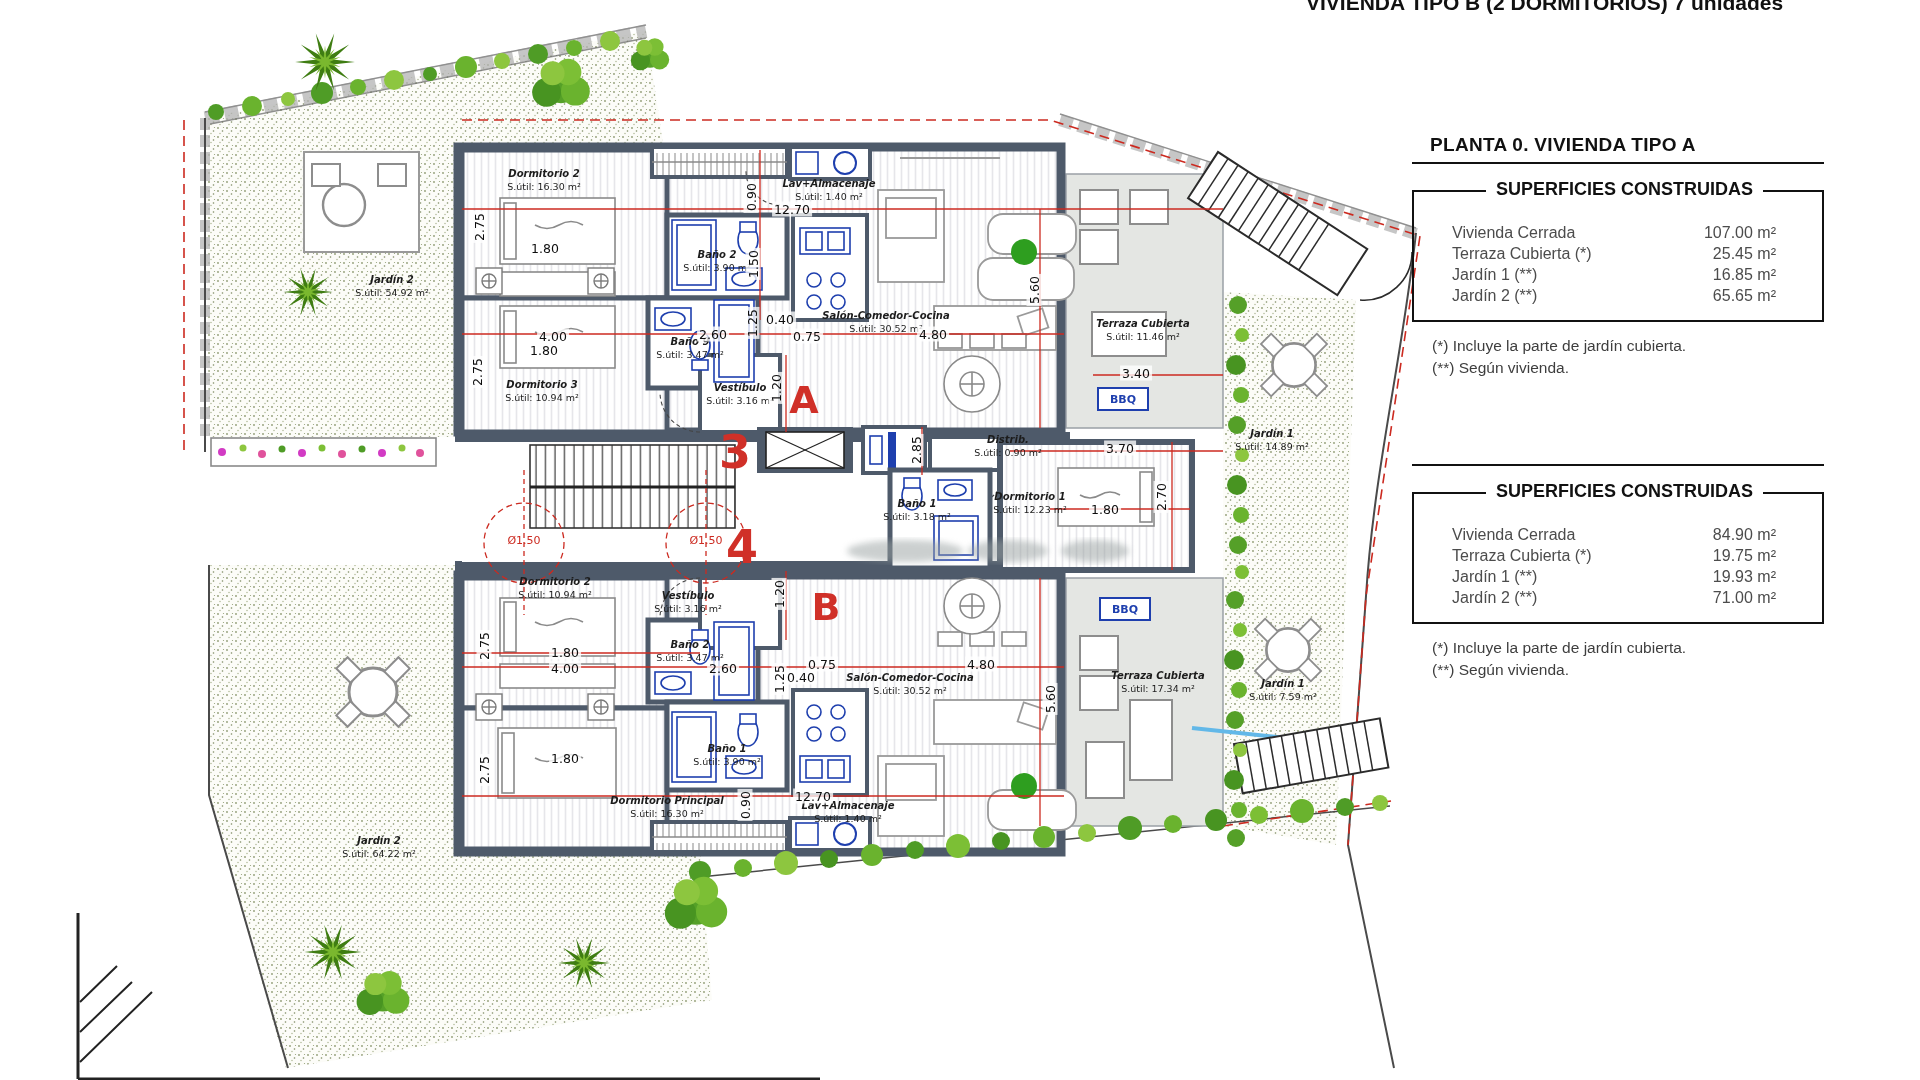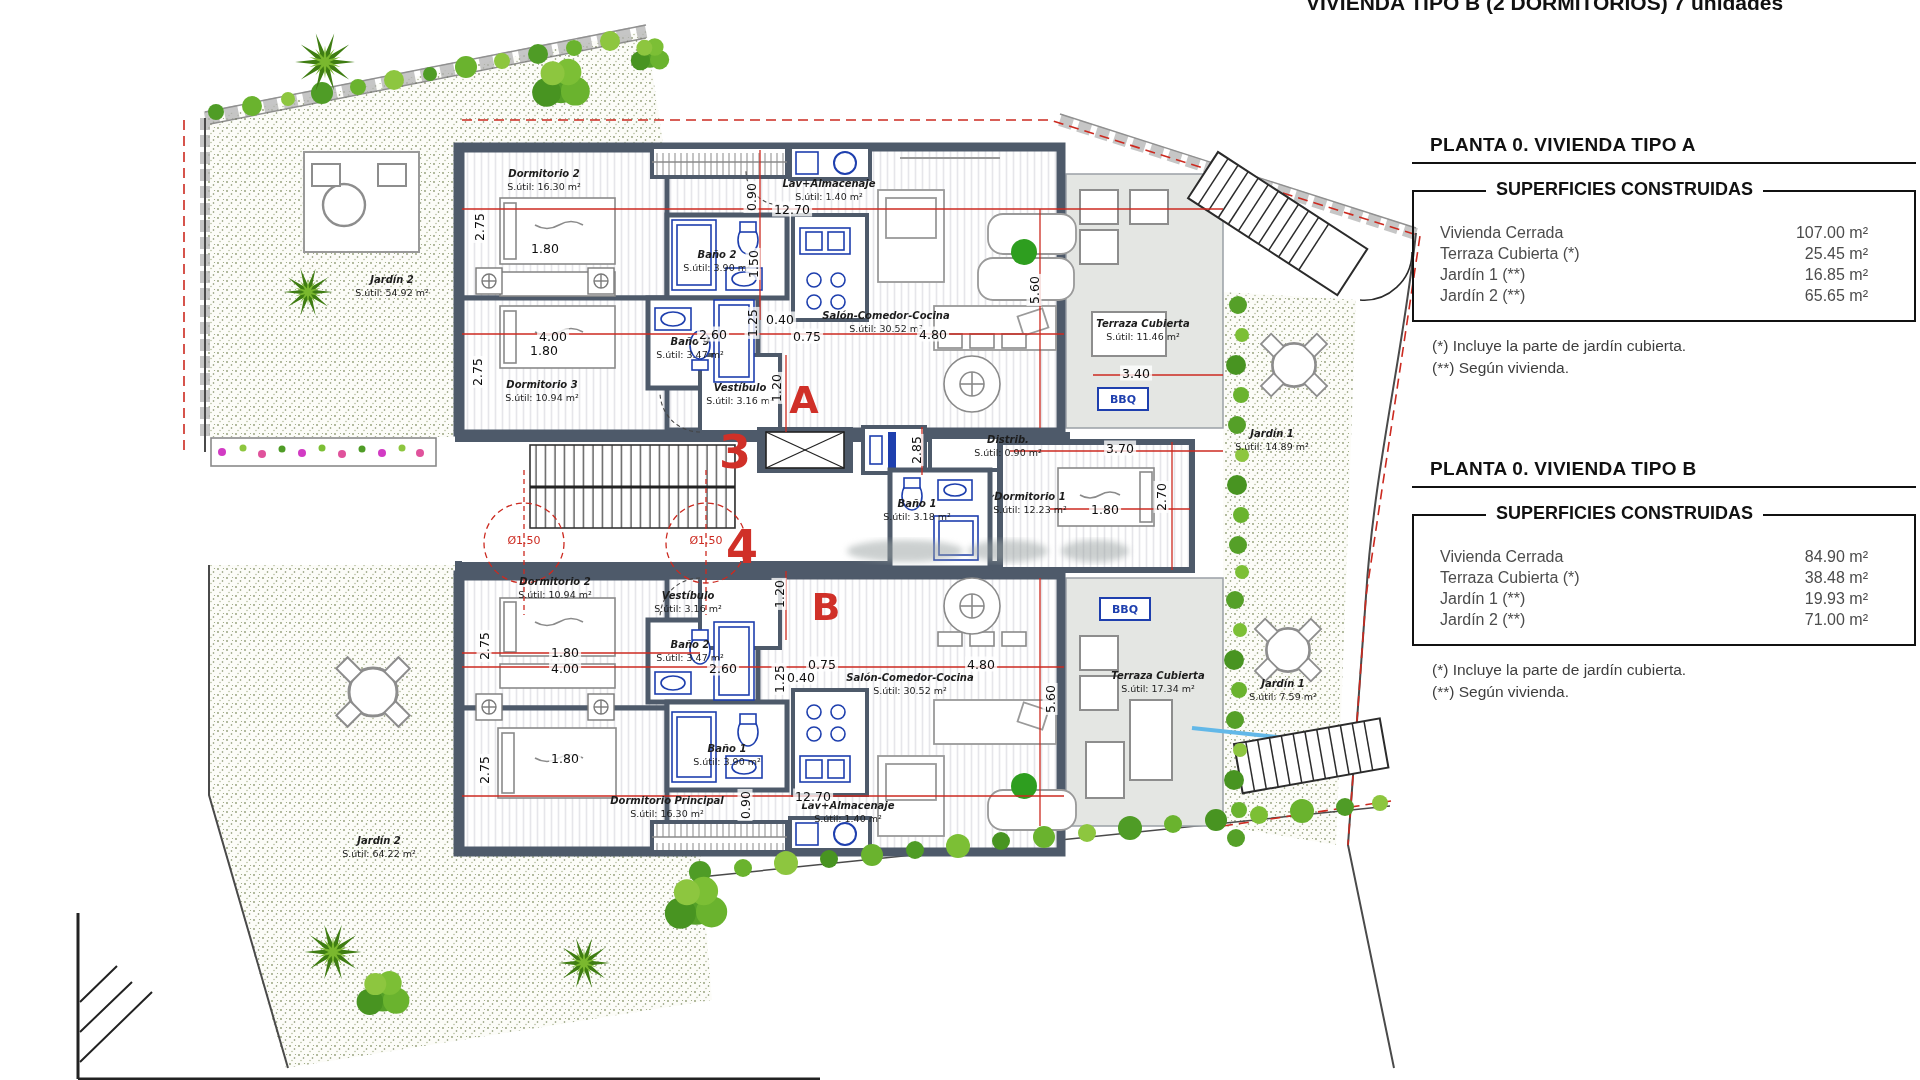--- a/index.html
+++ b/index.html
@@ -12,24 +12,24 @@
   .dim{position:absolute;transform:translate(-50%,-50%);font:12.5px "DejaVu Sans", sans-serif;
        color:#0d0d0d;background:rgba(255,255,255,.78);padding:0 2px;white-space:nowrap;z-index:6;}
   .dim.rot{transform:translate(-50%,-50%) rotate(-90deg);}
   .dim.red{color:#cc2a20;background:transparent;font-size:11px;}
   .redletter{position:absolute;transform:translate(-50%,-50%);font-weight:bold;color:#d03028;
              font-family:"DejaVu Sans", sans-serif;z-index:7;}
   .bbq{position:absolute;transform:translate(-50%,-50%);font:bold 11px "DejaVu Sans", sans-serif;
        color:#1e3fae;z-index:7;}
   .sheet-title{position:absolute;left:1306px;top:-9px;font:bold 21px "Liberation Sans", sans-serif;
                color:#111;white-space:nowrap;z-index:8;}
-  .panel{position:absolute;left:1412px;width:504px;z-index:8;color:#111;}
+  .panel{position:absolute;left:1412px;width:412px;z-index:8;color:#111;}
   .panel .ptitle{font:bold 19px "Liberation Sans", sans-serif;padding-left:18px;letter-spacing:.3px;white-space:nowrap;}
   .panel .prule{border-bottom:2.4px solid #111;margin-top:6px;}
-  .panel .pbox{position:relative;border:2.4px solid #111;margin-top:26px;padding:30px 0 14px 4px;text-align:right;}
+  .panel .pbox{position:relative;border:2.4px solid #111;margin-top:26px;padding:30px 0 14px 16px;text-align:right;}
   .panel .psub{position:absolute;top:-13px;left:72px;background:#fff;padding:0 10px;
                font:bold 18px "Liberation Sans", sans-serif;white-space:nowrap;}
   .panel .prow{display:flex;justify-content:space-between;padding:1.5px 46px 1.5px 22px;
                font:16px "Liberation Sans", sans-serif;color:#4c4c4c;}
   .panel .pnotes{margin-top:13px;padding-left:20px;font:15.5px "Liberation Sans", sans-serif;color:#3e3e3e;line-height:1.45;}
 </style>
 </head>
 <body>
 
 <div id="stage">
@@ -659,31 +659,30 @@
           <span>65.65 m²</span>
         </div>
   </div>
   <div class="pnotes">
     <div>(*)  Incluye la parte de jardín cubierta.</div>
     <div>(**) Según vivienda.</div>
   </div>
 </div>
 
 <div class="panel" style="top:458px">
-  <div class="ptitle">PLANTA 0. VIVIENDA TIPO B</div>
   <div class="prule"></div>
   <div class="pbox">
     <span class="psub">SUPERFICIES CONSTRUIDAS</span>
     <div class="prow">
           <span>Vivienda Cerrada</span>
           <span>84.90 m²</span>
         </div>
     <div class="prow">
           <span>Terraza Cubierta (*)</span>
-          <span>38.48 m²</span>
+          <span>19.75 m²</span>
         </div>
     <div class="prow">
           <span>Jardín 1 (**)</span>
           <span>19.93 m²</span>
         </div>
     <div class="prow">
           <span>Jardín 2 (**)</span>
           <span>71.00 m²</span>
         </div>
   </div>

